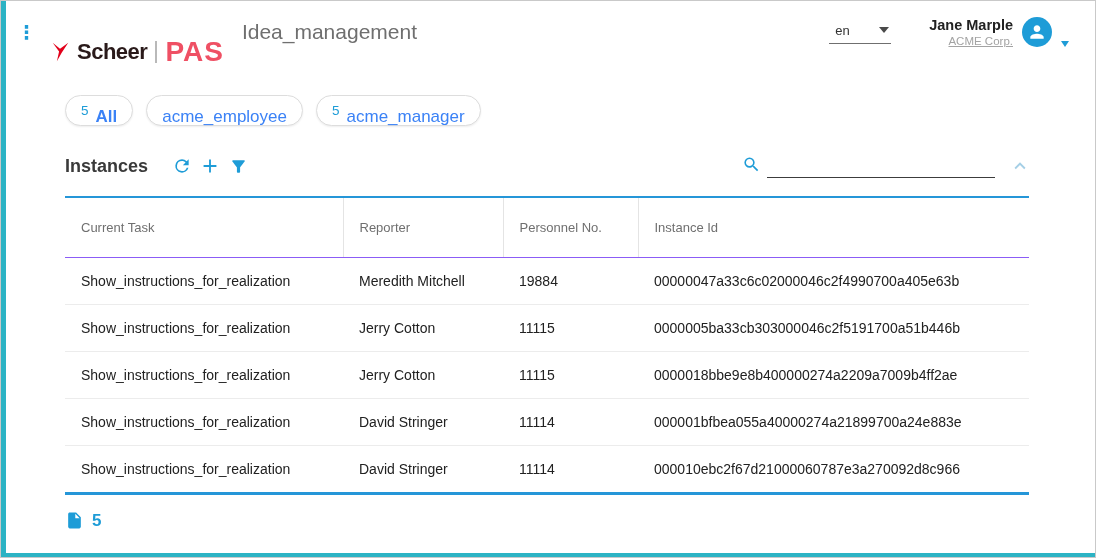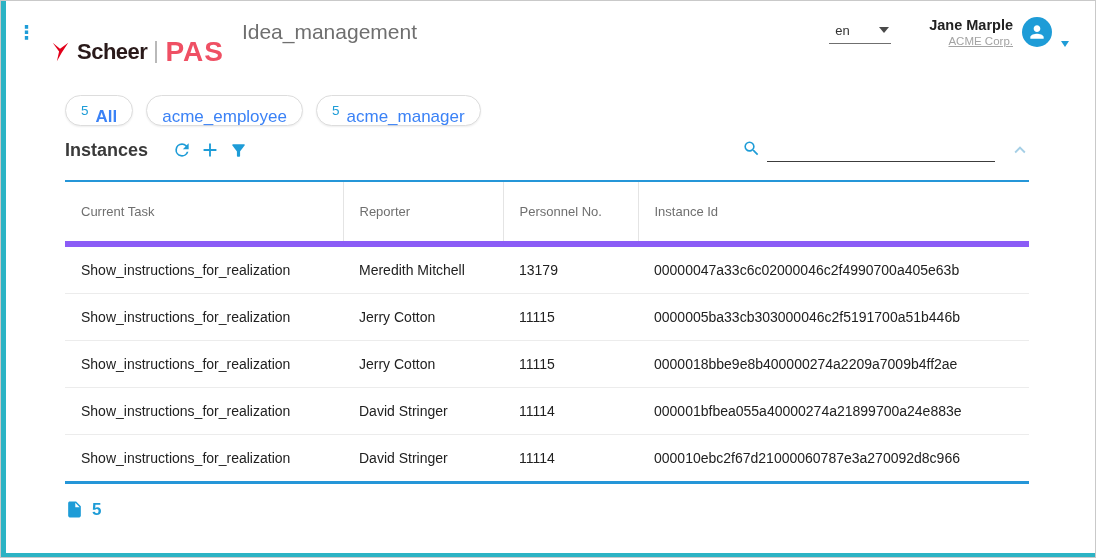--- a/index.html
+++ b/index.html
@@ -37,35 +37,35 @@
   .chips { display:flex; gap:13px; margin:32px 0 0 64px; }
   .chip { display:inline-flex; align-items:center; gap:7px; height:31px; padding:0 15px;
     background:#fff; border:1px solid #ddd; border-radius:16px; cursor:pointer;
     box-shadow:0 1px 2px rgba(0,0,0,0.07); }
   .chip-count { color:#1e9cd7; font-size:13.5px; }
   .chip-count:empty { display:none; }
   .chip-label { color:#3b82f6; font-size:17px;margin-top:12px; }
   .chip-label.strong { font-weight:700; }
 
   
-  .toolbar { display:flex; align-items:center; margin:8px 64px 0 64px; height:32px; }
+  .toolbar { display:flex; align-items:center; margin:24px 64px 0 64px; height:32px; }
   .section-title { font-size:18px; font-weight:700; color:#3a3a3a; margin-right:20px; }
   .tool-icon { display:flex; align-items:center; justify-content:center; width:28px; height:28px; cursor:pointer; }
   .search-group { margin-left:auto; display:flex; align-items:flex-end; }
   .search-icon { margin-right:6px; cursor:pointer; }
   .search-input { width:228px; border:none; border-bottom:1px solid #3c3c3c; outline:none;
     font-size:14px; padding:2px 2px 4px; background:transparent; font-family:inherit; }
   .collapse-chevron { margin-left:14px; cursor:pointer; display:flex; align-items:center; }
 
   
   .table-wrap { margin:14px 66px 0 64px; border-top:2px solid #2596d8; border-bottom:3px solid #2596d8; }
   table { width:100%; border-collapse:collapse; table-layout:fixed; }
   col.c1 { width:278px; } col.c2 { width:160px; } col.c3 { width:135px; } col.c4 { width:auto; }
   thead th { text-align:left; font-size:13px; font-weight:400; color:#6f6f6f;
-    padding:22px 16px; border-bottom:6px solid #8b5cf6; }
+    padding:22px 16px; border-bottom:1px solid #8b5cf6; }
   thead th:not(:last-child) { border-right:1px solid #e4e4e4; }
   tbody td { font-size:14px; color:#212121; padding:15px 16px;
     white-space:nowrap; overflow:hidden; text-overflow:ellipsis; }
   tbody tr:not(:first-child) td { border-top:1px solid #ececec; }
   tbody tr { cursor:pointer; }
 
   
   .count-row { display:flex; align-items:center; gap:8px; margin:15px 64px 0 64px; }
   .count-value { color:#1e9cd7; font-size:17px; font-weight:700; }
 </style>
@@ -172,21 +172,21 @@
           <th>Current Task</th>
           <th>Reporter</th>
           <th>Personnel No.</th>
           <th>Instance Id</th>
         </tr>
       </thead>
       <tbody>
           <tr>
             <td>Show_instructions_for_realization</td>
             <td>Meredith Mitchell</td>
-            <td>13179</td>
+            <td>19884</td>
             <td>00000047a33c6c02000046c2f4990700a405e63b</td>
           </tr>
           <tr>
             <td>Show_instructions_for_realization</td>
             <td>Jerry Cotton</td>
             <td>11115</td>
             <td>0000005ba33cb303000046c2f5191700a51b446b</td>
           </tr>
           <tr>
             <td>Show_instructions_for_realization</td>

